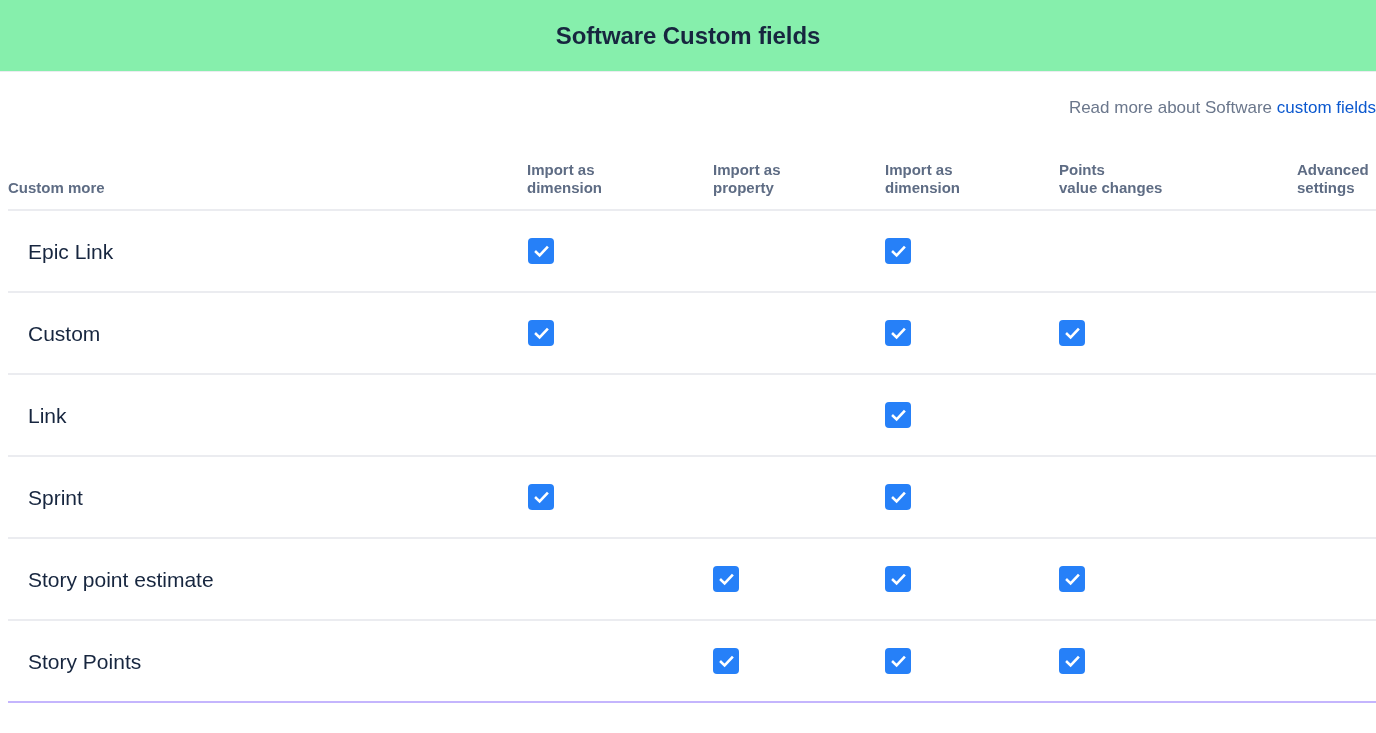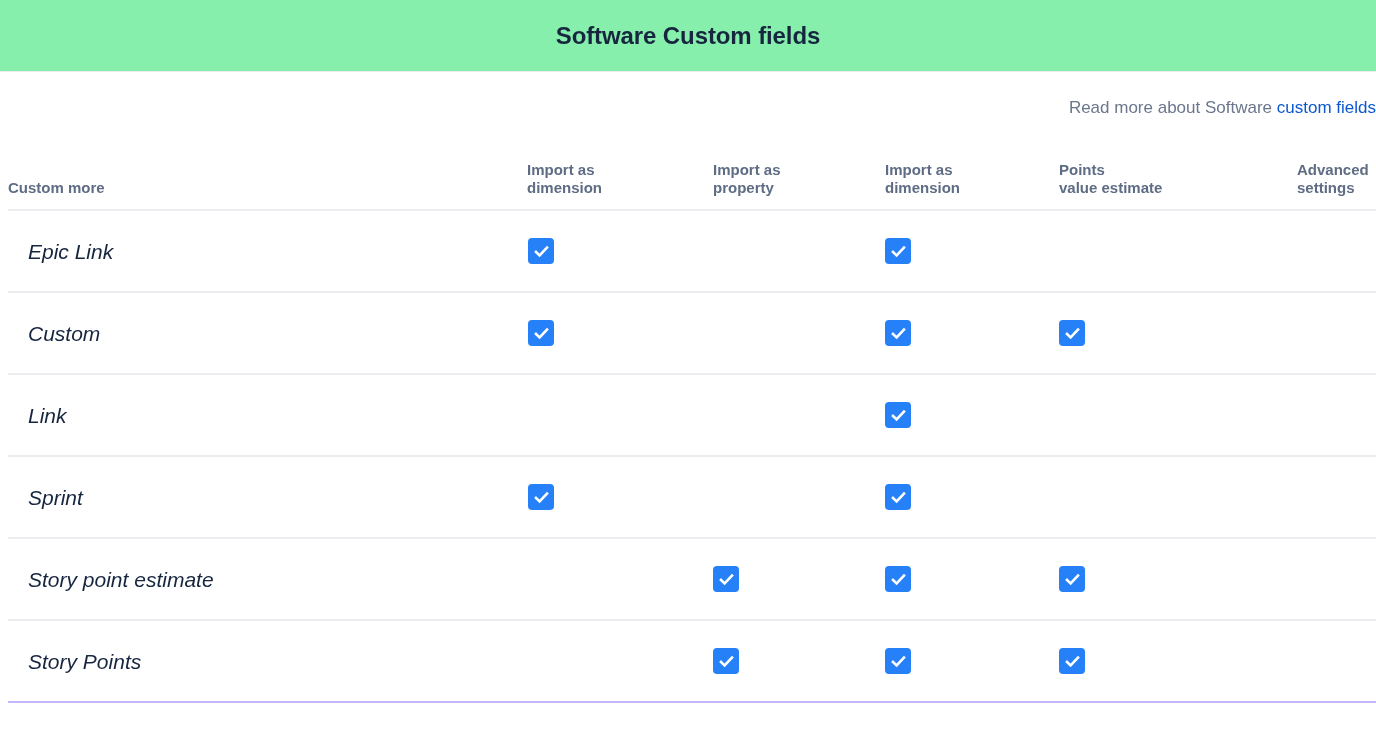--- a/index.html
+++ b/index.html
@@ -86,21 +86,20 @@
     vertical-align: middle;
   }
   tbody tr:last-child td { border-bottom: 2px solid #c4b5fd; }
 
   .field-name {
     font-size: 21px;
     color: #17263f;
     line-height: 1.2;
     padding-left: 20px;
     white-space: nowrap;
-    font-style: italic;
   }
 
   
   .cbox {
     width: 26px;
     height: 26px;
     border-radius: 4px;
     background: #2680f8;
     display: inline-flex;
     align-items: center;
@@ -153,21 +152,21 @@
         <th>
           <span class="hdr-line">Import as</span>
           <span class="hdr-line">property</span>
         </th>
         <th>
           <span class="hdr-line">Import as</span>
           <span class="hdr-line">dimension</span>
         </th>
         <th>
           <span class="hdr-line">Points</span>
-          <span class="hdr-line">value estimate</span>
+          <span class="hdr-line">value changes</span>
         </th>
         <th>
           <span class="hdr-line">Advanced</span>
           <span class="hdr-line">settings</span>
         </th>
       </tr>
     </thead>
     <tbody id="table-body">
         <tr>
           <td>

